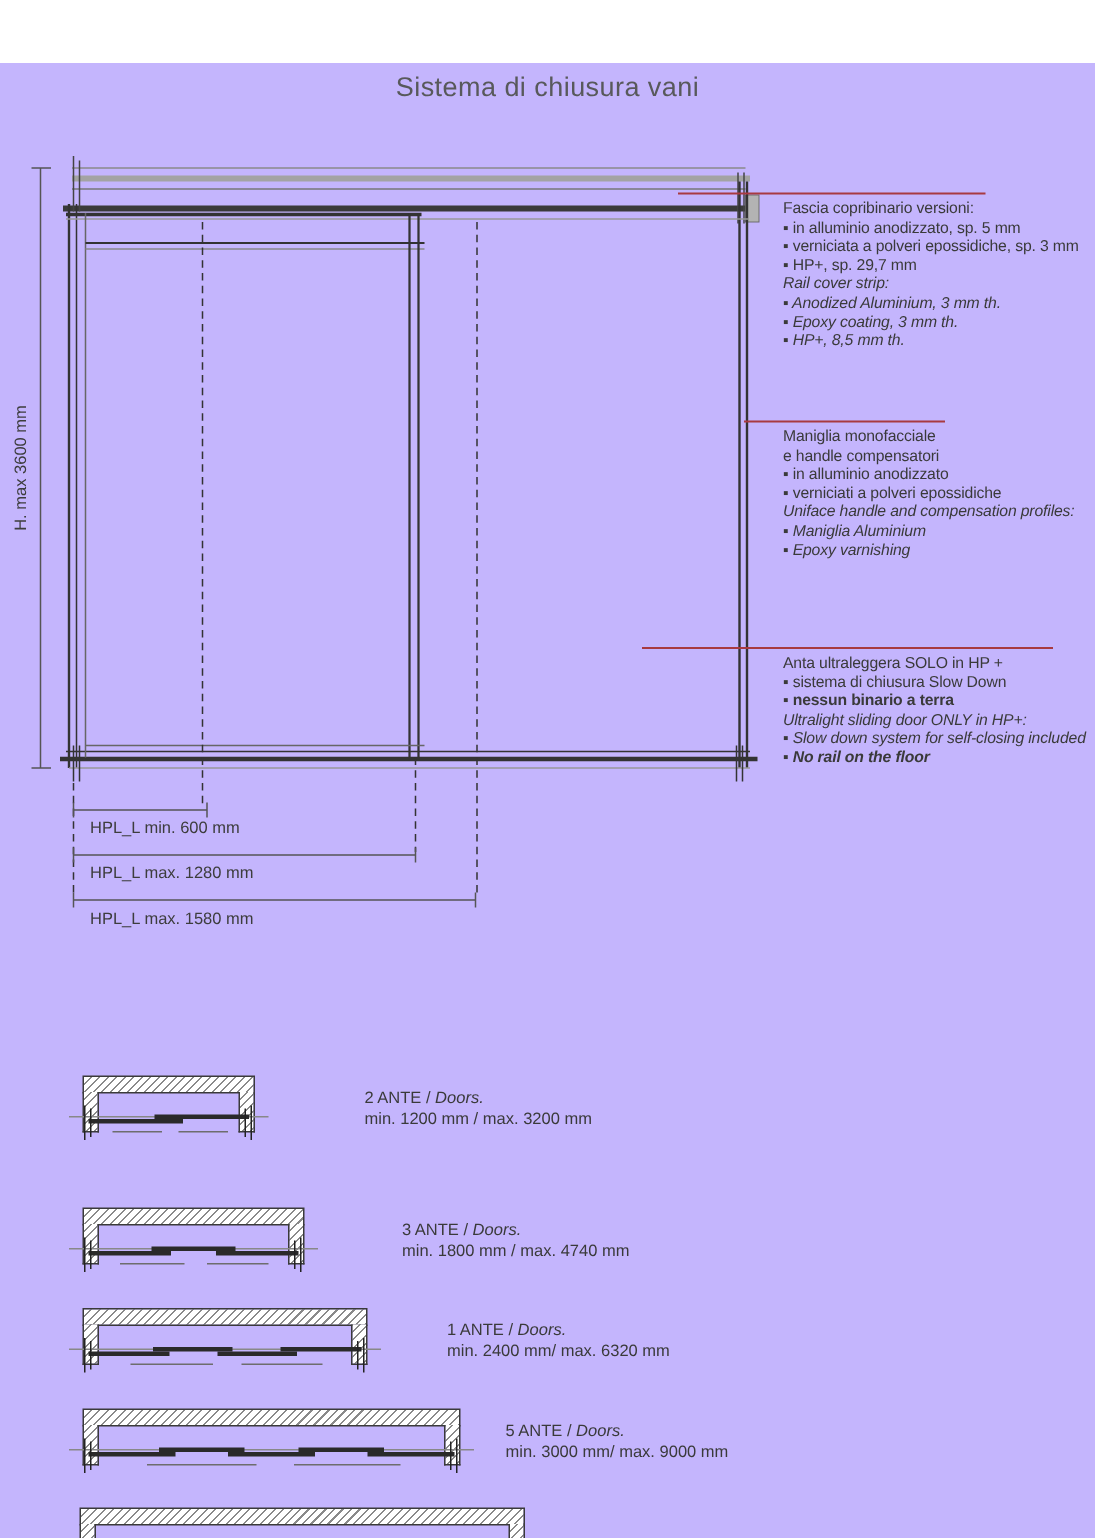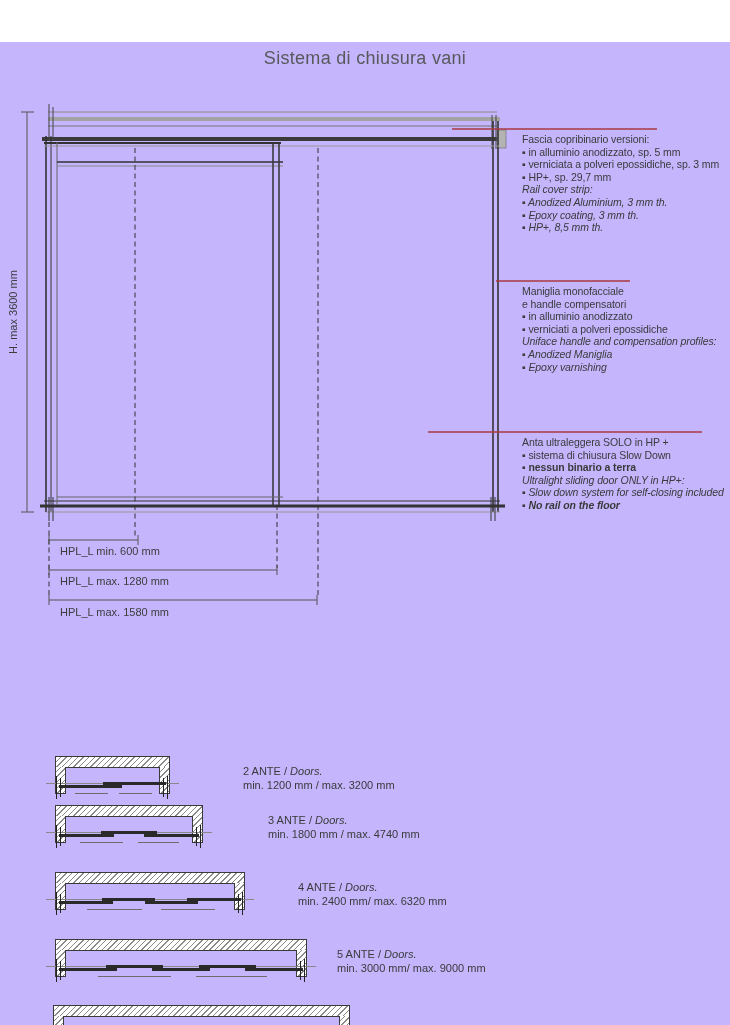--- a/index.html
+++ b/index.html
@@ -125,34 +125,34 @@
       <div class="ann-line it">▪ Anodized Aluminium, 3 mm th.</div>
       <div class="ann-line it">▪ Epoxy coating, 3 mm th.</div>
       <div class="ann-line it">▪ HP+, 8,5 mm th.</div>
   </div>
   <div class="ann" id="ann-maniglia">
     <div class="ann-line">Maniglia monofacciale</div>
       <div class="ann-line">e handle compensatori</div>
       <div class="ann-line">▪ in alluminio anodizzato</div>
       <div class="ann-line">▪ verniciati a polveri epossidiche</div>
       <div class="ann-line it">Uniface handle and compensation profiles:</div>
-      <div class="ann-line it">▪ Anodized Maniglia</div>
+      <div class="ann-line it">▪ Maniglia Aluminium</div>
       <div class="ann-line it">▪ Epoxy varnishing</div>
   </div>
   <div class="ann" id="ann-anta">
     <div class="ann-line">Anta ultraleggera SOLO in HP +</div>
       <div class="ann-line">▪ sistema di chiusura Slow Down</div>
       <div class="ann-line b">▪ nessun binario a terra</div>
       <div class="ann-line it">Ultralight sliding door ONLY in HP+:</div>
       <div class="ann-line it">▪ Slow down system for self-closing included</div>
       <div class="ann-line bi">▪ No rail on the floor</div>
   </div>
 
 
-  <div class="comp-row" style="top: 714px;">
+  <div class="comp-row" style="top: 675px;">
     <div class="plan" style="left: 55px; width: 115px;">
         <div class="pp bar" style="left: 0px; top: 0px; width: 115px; height: 12px;"></div>
         <div class="pp col" style="left: 0px; top: 11px; width: 11px; height: 27px;"></div>
         <div class="pp col" style="left: 104px; top: 11px; width: 11px; height: 27px;"></div>
         <div class="pp trk" style="left: -9px; top: 27px; width: 133px; height: 1px;"></div>
         <div class="pp panel" style="left: 4px; top: 29px; width: 63.13px; height: 2.5px;"></div>
         <div class="pp panel" style="left: 47.87px; top: 26px; width: 63.13px; height: 2.5px;"></div>
         <div class="pp ghost" style="left: 19.55px; top: 37px; width: 33.35px; height: 1px;"></div>
         <div class="pp ghost" style="left: 64.4px; top: 37px; width: 32.2px; height: 1px;"></div>
         <div class="pp tick" style="left: 1px; top: 20px; width: 1px; height: 23px;"></div>
@@ -199,21 +199,21 @@
         <div class="pp panel" style="left: 89.54px; top: 29px; width: 53.69px; height: 2.5px;"></div>
         <div class="pp panel" style="left: 132.31px; top: 26px; width: 53.69px; height: 2.5px;"></div>
         <div class="pp ghost" style="left: 32.3px; top: 37px; width: 55.1px; height: 1px;"></div>
         <div class="pp ghost" style="left: 106.4px; top: 37px; width: 53.2px; height: 1px;"></div>
         <div class="pp tick" style="left: 1px; top: 20px; width: 1px; height: 23px;"></div>
         <div class="pp tick" style="left: 5px; top: 22px; width: 1px; height: 19px;"></div>
         <div class="pp tick" style="left: 187px; top: 20px; width: 1px; height: 23px;"></div>
         <div class="pp tick" style="left: 183px; top: 22px; width: 1px; height: 19px;"></div>
       </div>
     <div class="comp-label" style="left: 298px;">
-      <div class="comp-title"><span>4 ANTE / </span><span class="it">Doors.</span></div>
+      <div class="comp-title"><span>1 ANTE / </span><span class="it">Doors.</span></div>
       <div class="comp-range">min. 2400 mm/ max. 6320 mm</div>
     </div>
   </div>
 
   <div class="comp-row" style="top: 897px;">
     <div class="plan" style="left: 55px; width: 252px;">
         <div class="pp bar" style="left: 0px; top: 0px; width: 252px; height: 12px;"></div>
         <div class="pp col" style="left: 0px; top: 11px; width: 11px; height: 27px;"></div>
         <div class="pp col" style="left: 241px; top: 11px; width: 11px; height: 27px;"></div>
         <div class="pp trk" style="left: -9px; top: 27px; width: 270px; height: 1px;"></div>

